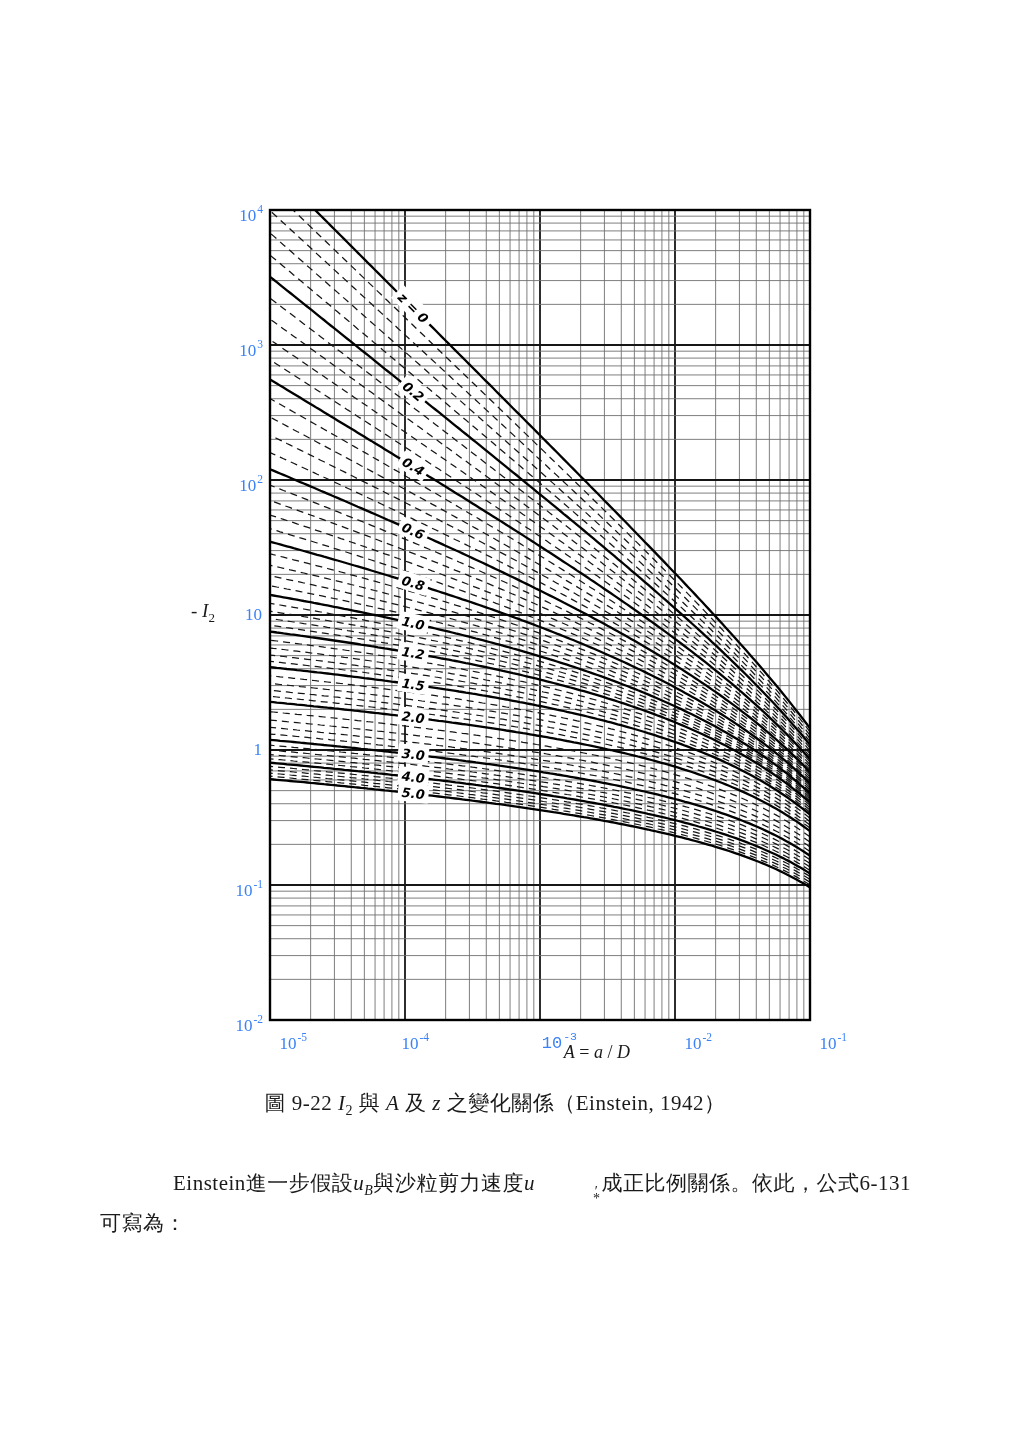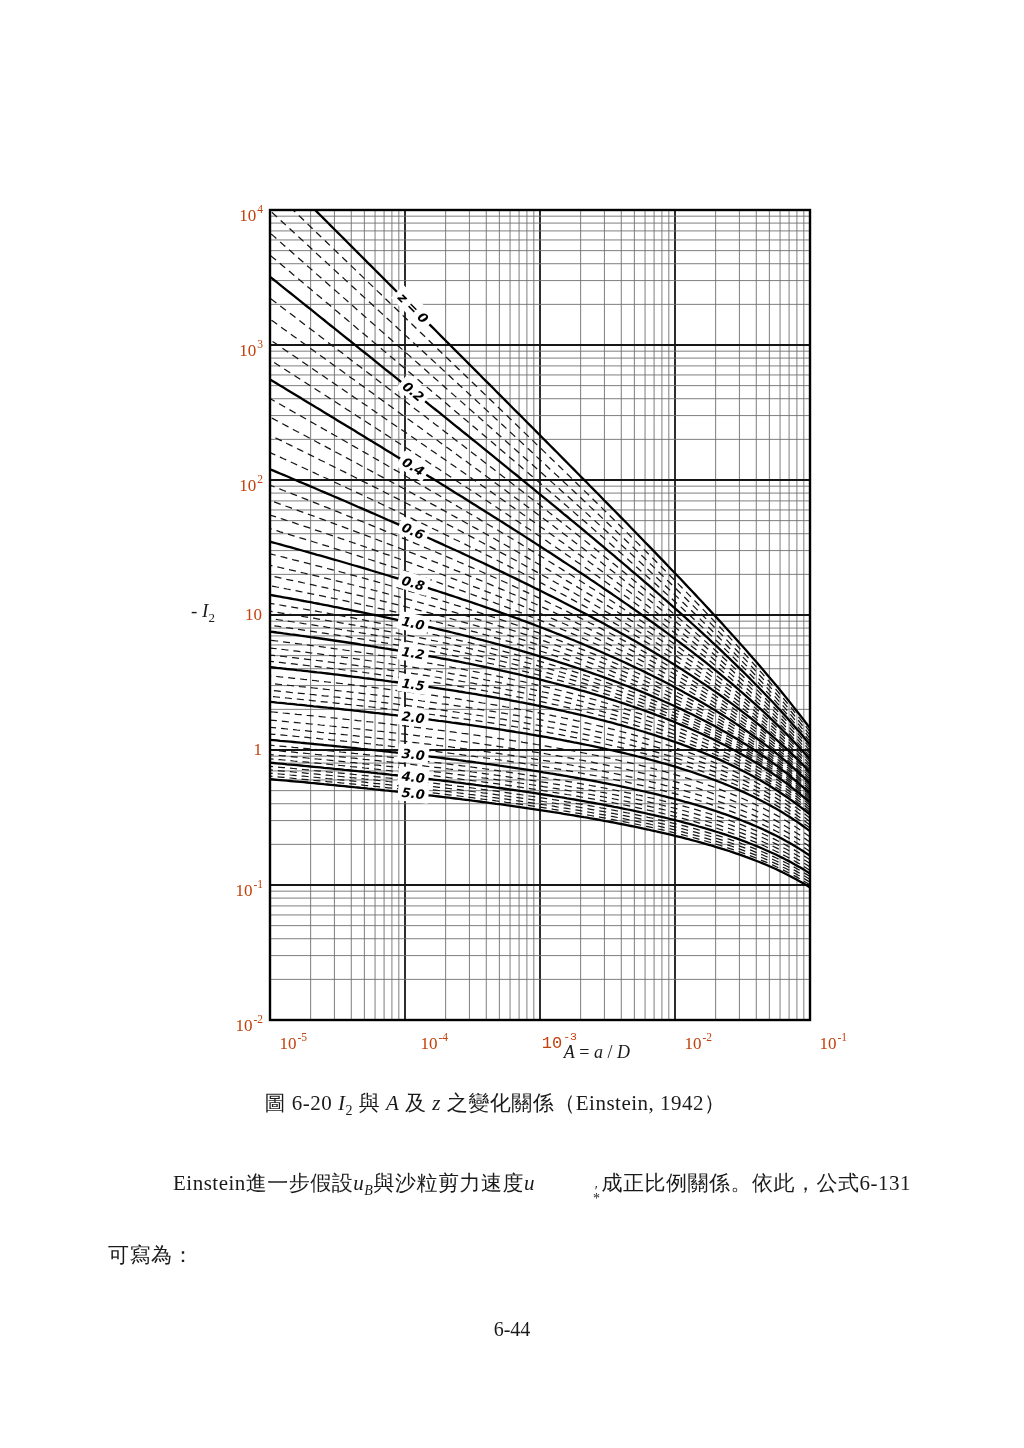--- a/index.html
+++ b/index.html
@@ -1,37 +1,37 @@
 <!DOCTYPE html>
 <html><head>
 <meta charset="utf-8">
 <style>
   html,body{margin:0;padding:0;background:#e8e8e8;}
   .page{position:relative;width:1024px;height:1448px;background:#ffffff;overflow:hidden;
         font-family:"Liberation Serif",serif;color:#1a1a1a;}
   svg{position:absolute;left:0;top:0;}
   
-  .tick{position:absolute;font-size:17px;color:#c2410c;line-height:24px;white-space:nowrap;}
+  .tick{position:absolute;font-size:17px;color:#3b82f6;line-height:24px;white-space:nowrap;}
   .tick sup{font-size:11.5px;position:relative;top:-1px;left:1px;}
   .tick-y{left:182px;width:80px;text-align:right;}
   .tick-x{width:72px;text-align:right;}
   .ylabel{position:absolute;left:191px;top:600px;font-size:19px;font-family:Liberation Serif, serif;}
   .ylabel i{font-style:italic;}
   .ylabel sub{font-size:13px;}
   .xlabel{position:absolute;left:450px;top:1042px;width:180px;text-align:right;font-size:18px;}
   .xlabel i{font-style:italic;}
   .caption{position:absolute;top:1089px;left:0;width:1024px;text-align:center;
            font-size:21px;letter-spacing:0.5px;box-sizing:border-box;padding-right:34px;}
   .caption i{font-style:italic;}
   .caption sub{font-size:14px;}
   .para{font-size:21px;line-height:30px;letter-spacing:0.5px;}
   .para i{font-style:italic;}
   .para sub{font-size:14px;}
   .para1{position:absolute;top:1168px;left:116px;width:818px;text-indent:57px;}
-  .para2{position:absolute;top:1208px;left:108px;margin-top:32px;}
+  .para2{position:absolute;top:1208px;left:100px;}
   .pstack{display:inline-flex;flex-direction:column;align-items:center;vertical-align:-6px;
           line-height:0.5;font-size:14px;margin:0 1px;}
   .pagenum{position:absolute;top:1318px;left:0;width:1024px;text-align:center;font-size:20px;}
 </style>
 </head>
 <body>
 
 <div class="page">
 
   <div>
@@ -245,35 +245,34 @@
       </svg>
     <div id="ticks">
         <div class="tick tick-y" style="top: 198px;"><span>10</span><sup>4</sup></div>
         <div class="tick tick-y" style="top: 333px; font-family: Liberation Serif, serif;"><span>10</span><sup>3</sup></div>
         <div class="tick tick-y" style="top: 468px;"><span>10</span><sup>2</sup></div>
         <div class="tick tick-y" style="top: 603px;"><span>10</span></div>
         <div class="tick tick-y" style="top: 738px;"><span>1</span></div>
         <div class="tick tick-y" style="top: 873px;"><span>10</span><sup>-1</sup></div>
         <div class="tick tick-y" style="top: 1008px;"><span>10</span><sup>-2</sup></div>
         <div class="tick tick-x" style="top: 1026px; left: 234px;"><span>10</span><sup>-5</sup></div>
-        <div class="tick tick-x" style="top: 1026px; left: 375px;"><span>10</span><sup>-4</sup></div>
+        <div class="tick tick-x" style="top: 1026px; left: 356px;"><span>10</span><sup>-4</sup></div>
         <div class="tick tick-x" style="top: 1026px; left: 504px; font-family: Liberation Mono, monospace;"><span>10</span><sup>-3</sup></div>
         <div class="tick tick-x" style="top: 1026px; left: 639px;"><span>10</span><sup>-2</sup></div>
         <div class="tick tick-x" style="top: 1026px; left: 774px;"><span>10</span><sup>-1</sup></div>
       </div>
 
     <div class="ylabel"><span>- </span><i>I</i><sub>2</sub></div>
 
     <div class="xlabel"><i>A</i><span> = </span><i>a</i><span> / </span><i>D</i></div>
   </div>
 
-  <div class="caption"><span>圖 6-20 </span><i>I</i><sub>2</sub><span> 與 </span><i>A</i><span> 及 </span><i>z</i><span> 之變化關係（Einstein, 1942）</span></div>
+  <div class="caption"><span>圖 9-22 </span><i>I</i><sub>2</sub><span> 與 </span><i>A</i><span> 及 </span><i>z</i><span> 之變化關係（Einstein, 1942）</span></div>
 
   <div class="para para1"><span>Einstein進一步假設</span><i>u</i><sub><i>B</i></sub><span>與沙粒剪力速度</span><i>u</i><span class="pstack">
         <span>′</span>
         <span>*</span>
       </span><span>成正比例關係。依此，公式6-131</span></div>
 
   <div class="para para2"><span>可寫為：</span></div>
 
-  <div class="pagenum">6-44</div>
 
 </div>
 
 </body></html>

